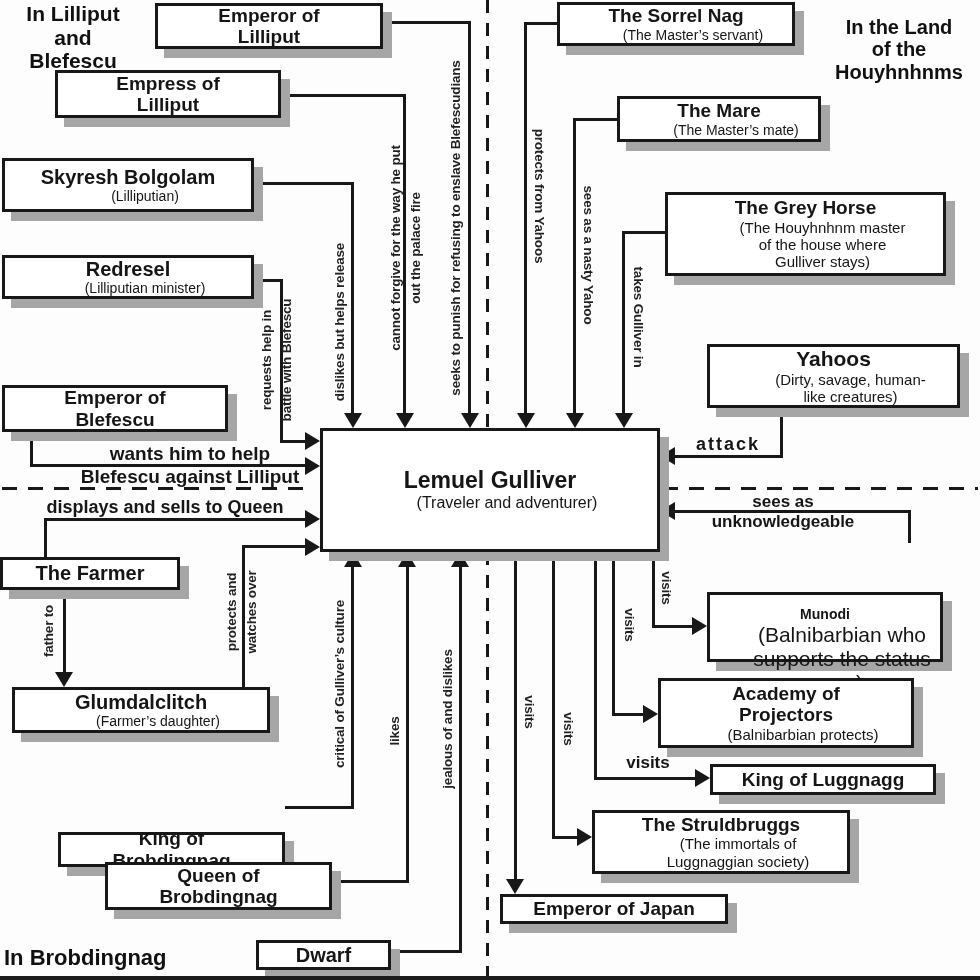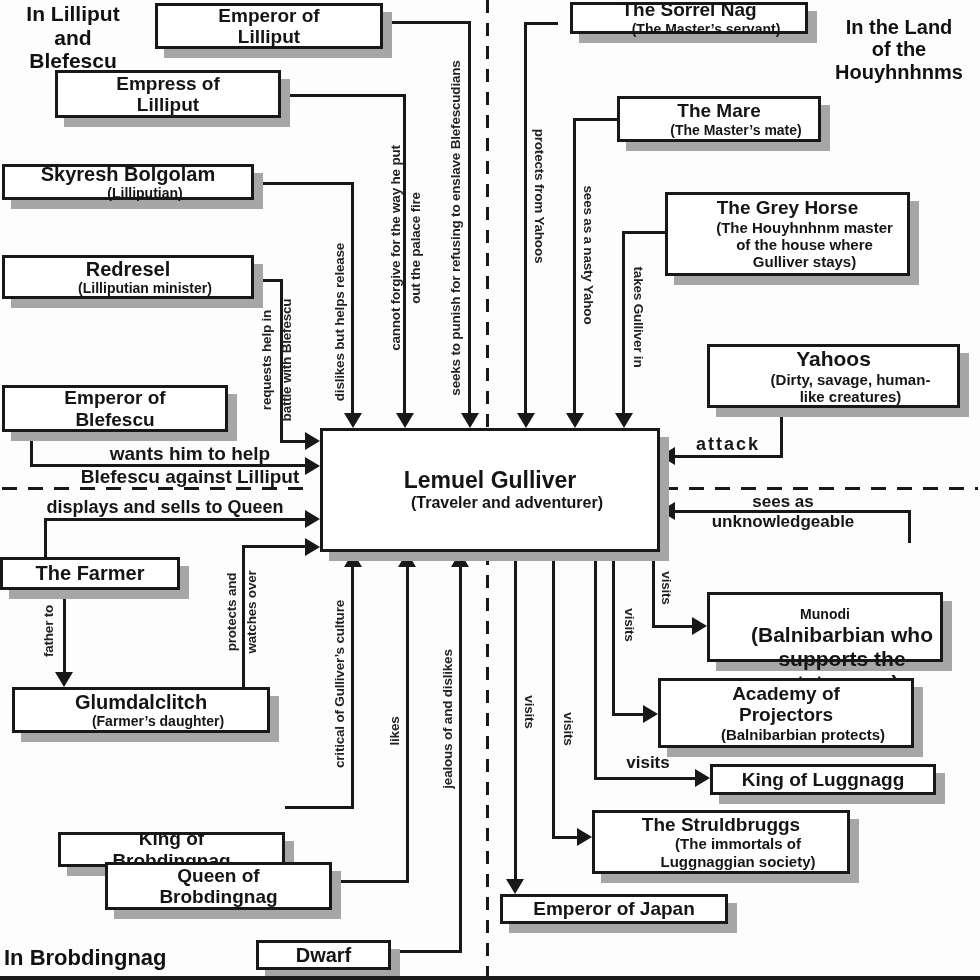--- a/index.html
+++ b/index.html
@@ -2,21 +2,21 @@
 <html><head>
 <meta charset="utf-8">
 <style>
   html,body{margin:0;padding:0;background:#fff;}
   #stage{position:relative;width:980px;height:980px;background:#fdfdfd;overflow:hidden;
          font-family:"Liberation Sans","DejaVu Sans",sans-serif;color:#151515;}
   .node{position:absolute;background:#fff;border:3px solid #181818;box-shadow:9px 9px 0 #a6a6a6;
         display:flex;flex-direction:column;align-items:center;justify-content:center;
         text-align:center;z-index:3;padding:2px 4px;box-sizing:border-box;}
   .t{font-weight:bold;font-size:19px;line-height:1.12;white-space:pre-line;}
-  .s{font-weight:bold;font-size:14px;line-height:1.15;white-space:pre-line;margin-left:34px;}
+  .s{font-weight:normal;font-size:14px;line-height:1.15;white-space:pre-line;margin-left:34px;}
   .vl{position:absolute;width:3px;background:#181818;z-index:1;}
   .hl{position:absolute;height:3px;background:#181818;z-index:1;}
   .ar{position:absolute;width:0;height:0;z-index:2;}
   .ar-d{border-left:9px solid transparent;border-right:9px solid transparent;border-top:15px solid #181818;}
   .ar-u{border-left:9px solid transparent;border-right:9px solid transparent;border-bottom:15px solid #181818;}
   .ar-r{border-top:9px solid transparent;border-bottom:9px solid transparent;border-left:15px solid #181818;}
   .ar-l{border-top:9px solid transparent;border-bottom:9px solid transparent;border-right:15px solid #181818;}
   .vlabel{position:absolute;transform:translate(-50%,-50%) rotate(-90deg);white-space:pre-line;
           font-size:13.5px;font-weight:bold;letter-spacing:-0.2px;z-index:2;text-align:center;line-height:1.45;color:#222;}
   .vlabel.cw{transform:translate(-50%,-50%) rotate(90deg);}
@@ -146,41 +146,41 @@
   <div class="hlabel" style="left:648px;top:763px;font-size:17px;">visits</div>
 
   <div class="node" style="left:155px;top:3px;width:228px;height:46px;">
     <div class="t">Emperor of
 Lilliput</div>
   </div>
   <div class="node" style="left:55px;top:70px;width:226px;height:48px;">
     <div class="t">Empress of
 Lilliput</div>
   </div>
-  <div class="node" style="left:2px;top:164px;width:252px;height:36px;">
+  <div class="node" style="left:2px;top:158px;width:252px;height:54px;">
     <div class="t" style="font-size:20px;">Skyresh Bolgolam</div>
     <div class="s">(Lilliputian)</div>
   </div>
   <div class="node" style="left:2px;top:255px;width:252px;height:44px;">
     <div class="t" style="font-size:20px;">Redresel</div>
     <div class="s">(Lilliputian minister)</div>
   </div>
   <div class="node" style="left:2px;top:385px;width:226px;height:47px;">
     <div class="t">Emperor of
 Blefescu</div>
   </div>
-  <div class="node" style="left:570px;top:2px;width:238px;height:32px;">
+  <div class="node" style="left:557px;top:2px;width:238px;height:44px;">
     <div class="t">The Sorrel Nag</div>
     <div class="s">(The Master’s servant)</div>
   </div>
   <div class="node" style="left:617px;top:96px;width:204px;height:46px;">
     <div class="t">The Mare</div>
     <div class="s">(The Master’s mate)</div>
   </div>
-  <div class="node" style="left:665px;top:192px;width:245px;height:84px;">
+  <div class="node" style="left:665px;top:192px;width:281px;height:84px;">
     <div class="t">The Grey Horse</div>
     <div class="s" style="font-size:15px;">(The Houyhnhnm master
 of the house where
 Gulliver stays)</div>
   </div>
   <div class="node" style="left:707px;top:344px;width:253px;height:64px;">
     <div class="t" style="font-size:21px;">Yahoos</div>
     <div class="s" style="font-size:15px;">(Dirty, savage, human-
 like creatures)</div>
   </div>

